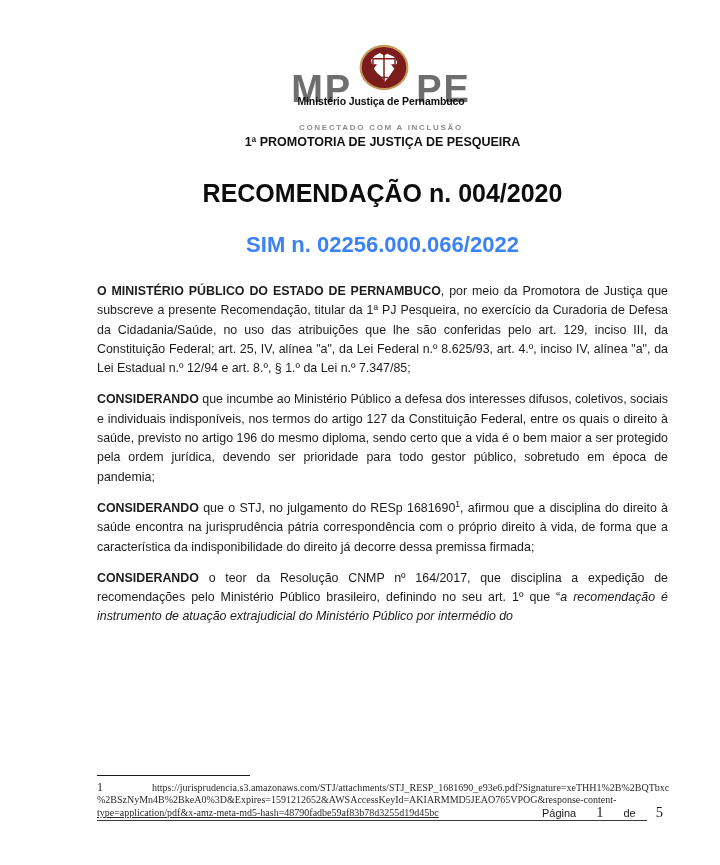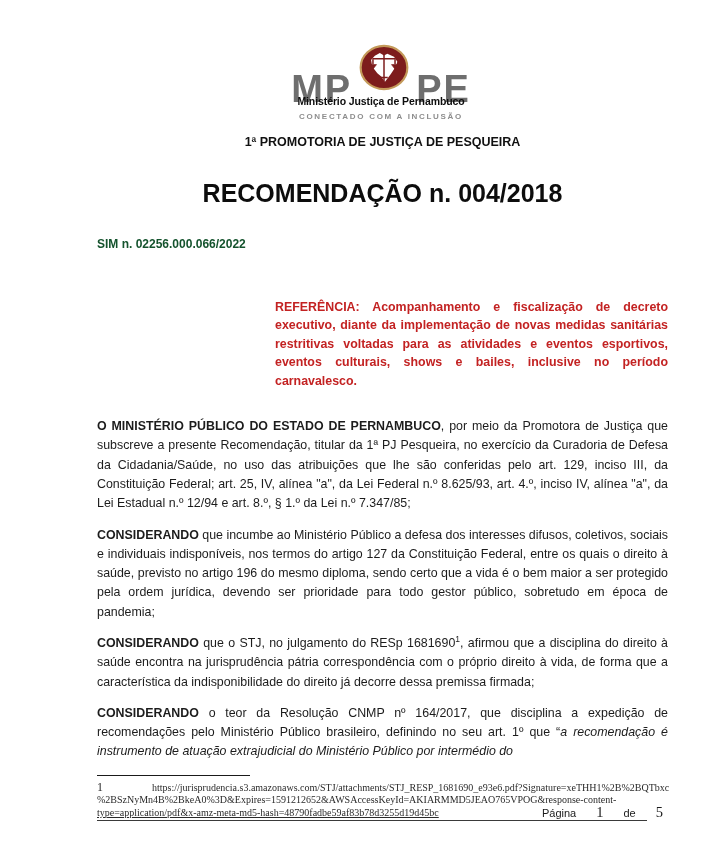--- a/index.html
+++ b/index.html
@@ -26,31 +26,31 @@
     font-size: 38px; line-height: 1;
     color: var(--logo-gray, #6e6e6e);
     letter-spacing: 2px; font-weight: 700; margin-top: 44px;
   }
   .seal { width: 50px; height: 47px; }
   .logo-org {
     margin-top: 3px;
     font-size: 10.5px; font-weight: bold; color: #0d0d0d; letter-spacing: -0.1px;
   }
   .logo-tagline {
-    margin-top: 5px;
+    margin-top: 16px;
     font-size: 8px; font-weight: bold;
     letter-spacing: 1.7px;
     color: var(--tagline-gray, #8d8d8d);
   }
 
   
   .doc-col { position: absolute; left: 97px; top: 133px; width: 571px; }
   .hdr-line { text-align: center; font-weight: bold; font-size: 12.5px; line-height: 18px; color: #111; }
   .title { text-align: center; font-weight: bold; font-size: 25px; line-height: 30px; margin-top: 27px; color: #0d0d0d; }
-  .sim { text-align: left; font-weight: bold; font-size: 12px; line-height: 21px; margin-top: 26px; color: #14532d; }
+  .sim { text-align: center; font-weight: bold; font-size: 22px; line-height: 21px; margin-top: 26px; color: #3b82f6; }
 
   .ref-block {
     margin-top: 43px; margin-left: 178px; width: 393px;
     color: var(--accent-red, #c32222);
     font-weight: bold; font-size: 12.4px; line-height: 18.4px;
     text-align: justify;
   }
 
   .body-text { margin-top: 27px; font-size: 12.4px; line-height: 19.3px; text-align: justify; color: #1c1c1c; }
   .body-para { margin: 0 0 12px 0; }
@@ -100,24 +100,23 @@
       </svg>
       <span class="logo-letters">PE</span>
     </div>
     <div class="logo-org">Ministério Justiça de Pernambuco</div>
     <div class="logo-tagline">CONECTADO COM A INCLUSÃO</div>
   </div>
 
   <div class="doc-col">
     <div class="hdr-line">1ª PROMOTORIA DE JUSTIÇA DE PESQUEIRA</div>
 
-    <div class="title">RECOMENDAÇÃO n. 004/2018</div>
+    <div class="title">RECOMENDAÇÃO n. 004/2020</div>
     <div class="sim">SIM n. 02256.000.066/2022</div>
 
-    <div class="ref-block">REFERÊNCIA: Acompanhamento e fiscalização de decreto executivo, diante da implementação de novas medidas sanitárias restritivas voltadas para as atividades e eventos esportivos, eventos culturais, shows e bailes, inclusive no período carnavalesco.</div>
 
     <div class="body-text">
       <p class="body-para"><span style="font-weight: bold;">O MINISTÉRIO PÚBLICO DO ESTADO DE PERNAMBUCO</span><span>, por meio da Promotora de Justiça que subscreve a presente Recomendação, titular da 1ª PJ Pesqueira, no exercício da Curadoria de Defesa da Cidadania/Saúde, no uso das atribuições que lhe são conferidas pelo art. 129, inciso III, da Constituição Federal; art. 25, IV, alínea "a", da Lei Federal n.º 8.625/93, art. 4.º, inciso IV, alínea "a", da Lei Estadual n.º 12/94 e art. 8.º, § 1.º da Lei n.º 7.347/85;</span></p>
       <p class="body-para"><span style="font-weight: bold;">CONSIDERANDO</span><span> que incumbe ao Ministério Público a defesa dos interesses difusos, coletivos, sociais e individuais indisponíveis, nos termos do artigo 127 da Constituição Federal, entre os quais o direito à saúde, previsto no artigo 196 do mesmo diploma, sendo certo que a vida é o bem maior a ser protegido pela ordem jurídica, devendo ser prioridade para todo gestor público, sobretudo em época de pandemia;</span></p>
       <p class="body-para"><span style="font-weight: bold;">CONSIDERANDO</span><span> que o STJ, no julgamento do RESp 1681690</span><sup>1</sup><span>, afirmou que a disciplina do direito à saúde encontra na jurisprudência pátria correspondência com o próprio direito à vida, de forma que a característica da indisponibilidade do direito já decorre dessa premissa firmada;</span></p>
       <p class="body-para"><span style="font-weight: bold;">CONSIDERANDO</span><span> o teor da Resolução CNMP nº 164/2017, que disciplina a expedição de recomendações pelo Ministério Público brasileiro, definindo no seu art. 1º que “</span><span style="font-style: italic;">a recomendação é instrumento de atuação extrajudicial do Ministério Público por intermédio do</span></p>
     </div>
   </div>
 
   <div class="footnote-sep"></div>

